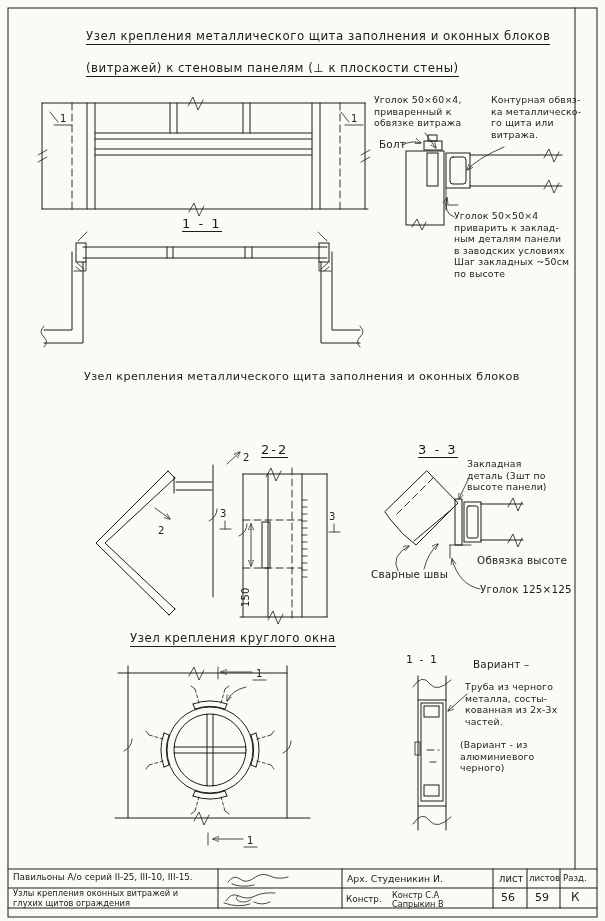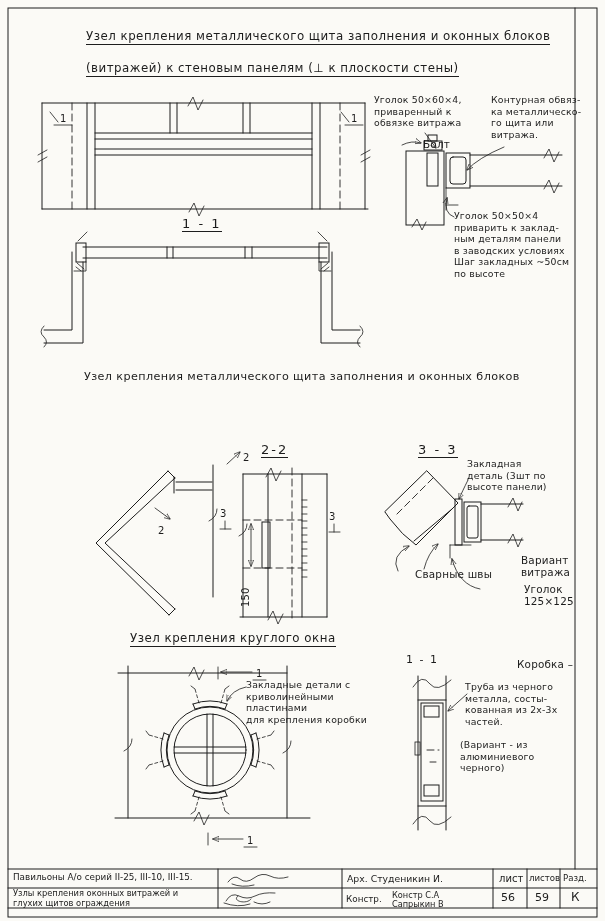--- a/index.html
+++ b/index.html
@@ -11,21 +11,21 @@
   svg.lines .thin{stroke-width:.8;}
   svg.lines .dsh{stroke-dasharray:7 4;stroke-width:.9;}
   svg.lines .dsh2{stroke-dasharray:3 2.5;stroke-width:.8;}
   svg.lines text{font-family:"DejaVu Sans",sans-serif;font-size:10px;fill:#1d1d1d;stroke:none;}
   .lbl{position:absolute;white-space:pre-line;font-size:9.3px;line-height:11.5px;letter-spacing:.2px;}
   .title{font-size:11.8px;letter-spacing:.5px;white-space:nowrap;}
   .title2{font-size:11.2px;letter-spacing:.4px;white-space:nowrap;}
   .u{border-bottom:1.3px solid #1d1d1d;padding-bottom:1px;}
   .sec{font-size:13px;letter-spacing:2px;white-space:nowrap;}
   .sec2{font-size:11px;letter-spacing:1.5px;white-space:nowrap;}
-  .mid{font-size:10.4px;margin-left:44px;}
+  .mid{font-size:10.4px;}
   .rot{transform:rotate(-90deg);transform-origin:0 0;font-size:10px;white-space:nowrap;}
   .tb{position:absolute;white-space:pre-line;}
 </style>
 </head>
 <body>
 
 <div class="page">
 
   <svg class="lines" width="605" height="921" viewBox="0 0 605 921">
     <defs>
@@ -262,27 +262,23 @@
   <div class="lbl" style="left:454px;top:210px">Уголок 50×50×4
 приварить к заклад-
 ным деталям панели
 в заводских условиях
 Шаг закладных ~50см
 по высоте</div>
   <div class="lbl" style="left:467px;top:458px">Закладная
 деталь (3шт по
 высоте панели)</div>
   <div class="lbl mid" style="left:371px;top:569px">Сварные швы</div>
-  <div class="lbl mid" style="left:477px;top:555px">Вариант витража</div>
+  <div class="lbl mid" style="left:477px;top:555px">Обвязка высоте</div>
   <div class="lbl mid" style="left:480px;top:584px">Уголок 125×125</div>
-  <div class="lbl" style="left:246px;top:679px">Закладные детали с
-криволинейными
-пластинами
-для крепления коробки</div>
-  <div class="lbl mid" style="left:473px;top:659px">Коробка –</div>
+  <div class="lbl mid" style="left:473px;top:659px">Вариант –</div>
   <div class="lbl" style="left:465px;top:681px">Труба из черного
 металла, состы-
 кованная из 2х-3х
 частей.</div>
   <div class="lbl" style="left:460px;top:739px">(Вариант - из
 алюминиевого
 черного)</div>
   <div class="lbl rot" style="left:240px;top:607px">150</div>
 
   <div class="tb" style="left:13px;top:872px;font-size:8.8px;white-space:nowrap">Павильоны  А/о серий  II-25, III-10, III-15.</div>

